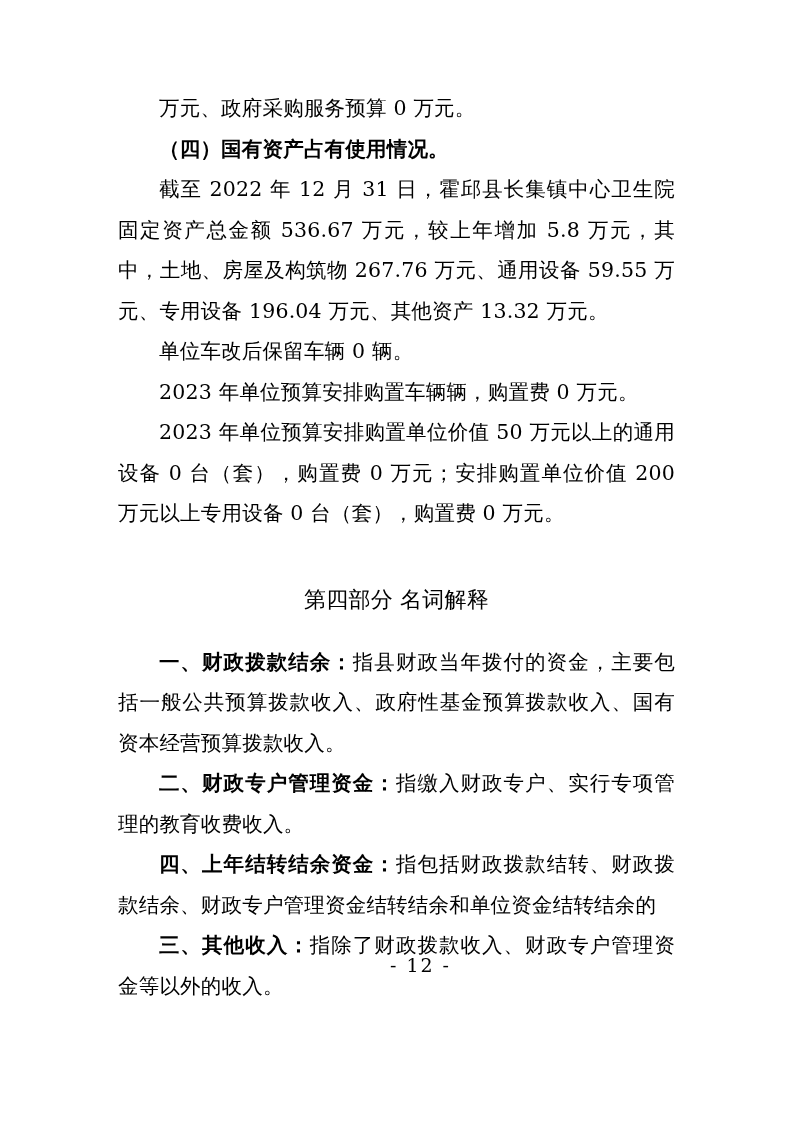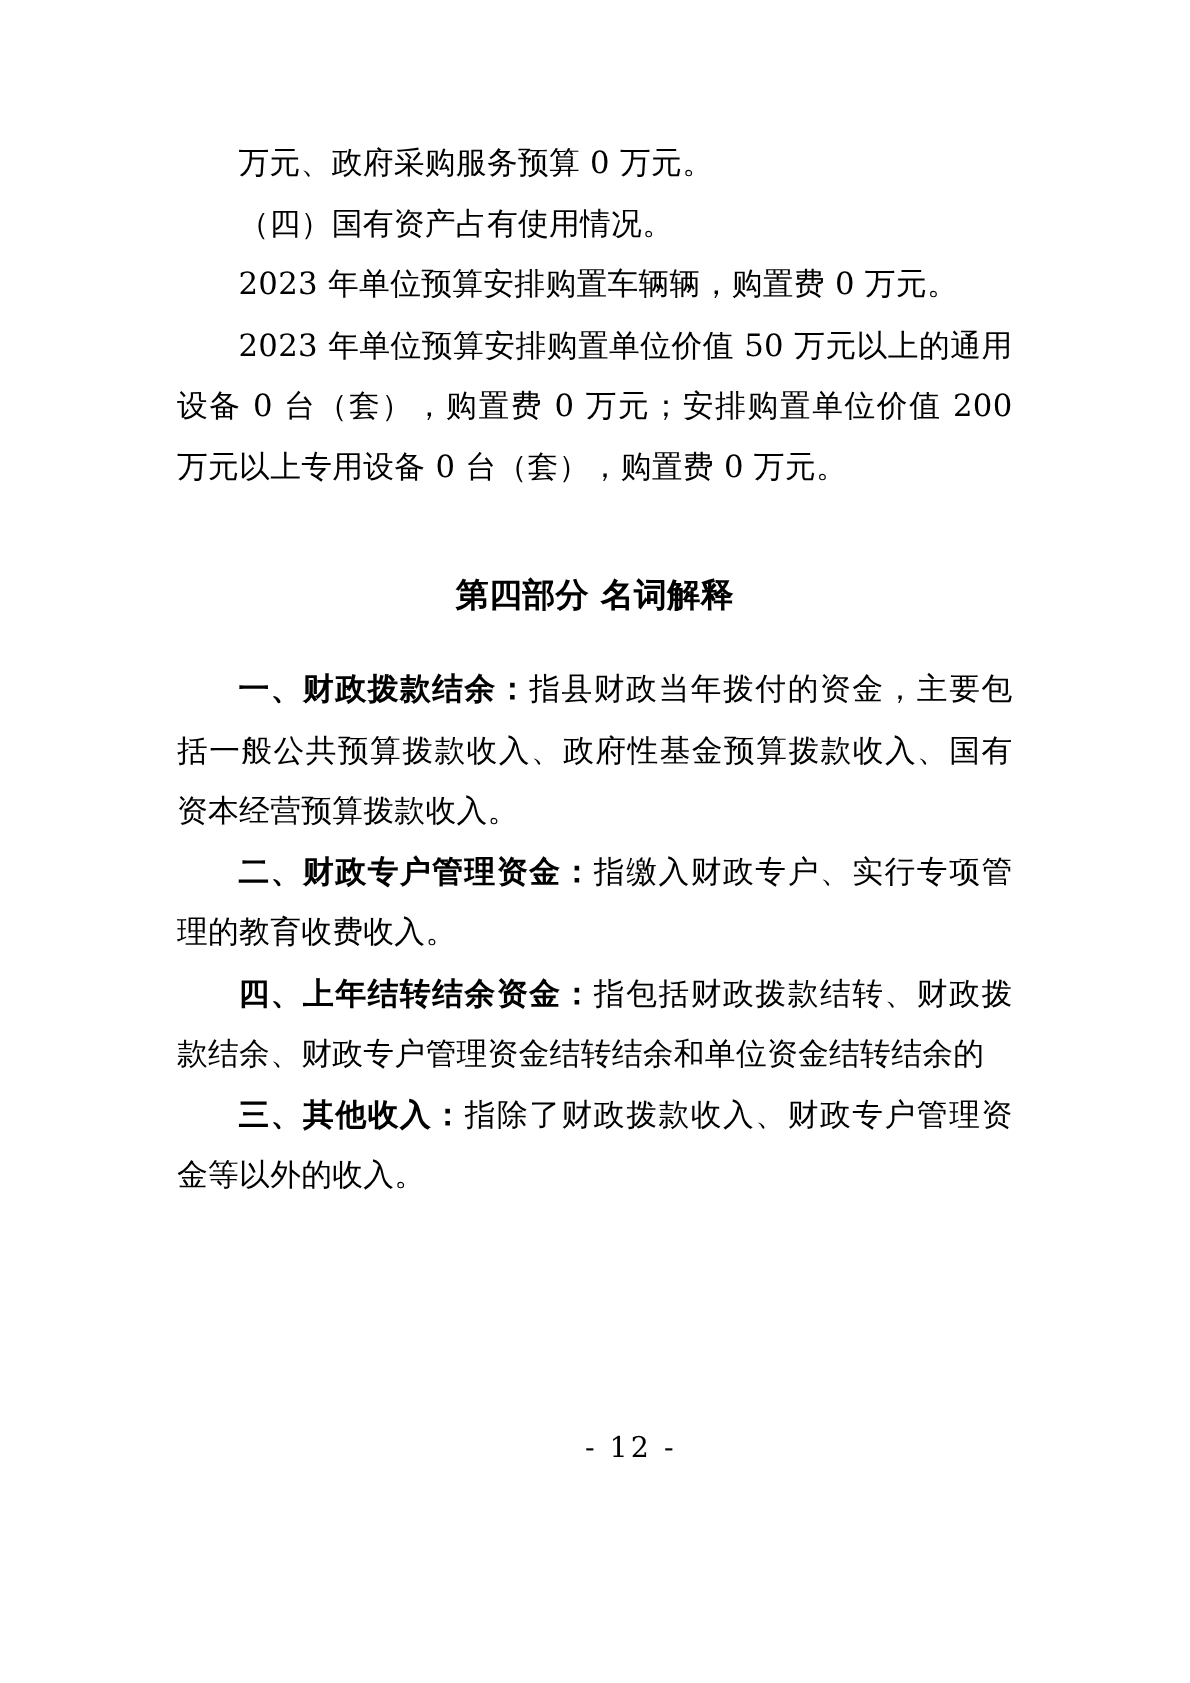--- a/index.html
+++ b/index.html
@@ -31,26 +31,26 @@
     text-justify: inter-ideograph;
     letter-spacing: 0.2px;
   }
   .para {
     margin: 0;
     text-indent: 2em;
   }
   .para-bold {
     margin: 0;
     text-indent: 2em;
-    font-weight: normal;
+    font-weight: bold;
   }
   .section-title {
     margin: 0;
     text-align: center;
-    font-weight: bold;
+    font-weight: normal;
     font-size: 22px;
     line-height: 40px;
   }
   .spacer-lg {
     height: 46px;
   }
   .spacer-md {
     height: 22px;
   }
   .term {
@@ -72,21 +72,23 @@
 <body>
 
 <div class="page">
 
   <div class="body-text">
 
     <p class="para">万元、政府采购服务预算 0 万元。</p>
 
     <p class="para-bold">（四）国有资产占有使用情况。</p>
 
+    <p class="para">截至 2022 年 12 月 31 日，霍邱县长集镇中心卫生院固定资产总金额 536.67 万元，较上年增加 5.8 万元，其中，土地、房屋及构筑物 267.76 万元、通用设备 59.55 万元、专用设备 196.04 万元、其他资产 13.32 万元。</p>
 
+    <p class="para">单位车改后保留车辆 0 辆。</p>
 
 
     <p class="para">2023 年单位预算安排购置车辆辆，购置费 0 万元。</p>
 
     <p class="para">2023 年单位预算安排购置单位价值 50 万元以上的通用设备 0 台（套），购置费 0 万元；安排购置单位价值 200 万元以上专用设备 0 台（套），购置费 0 万元。</p>
 
     <div class="spacer-lg"></div>
 
     <p class="section-title">第四部分 名词解释</p>
 

